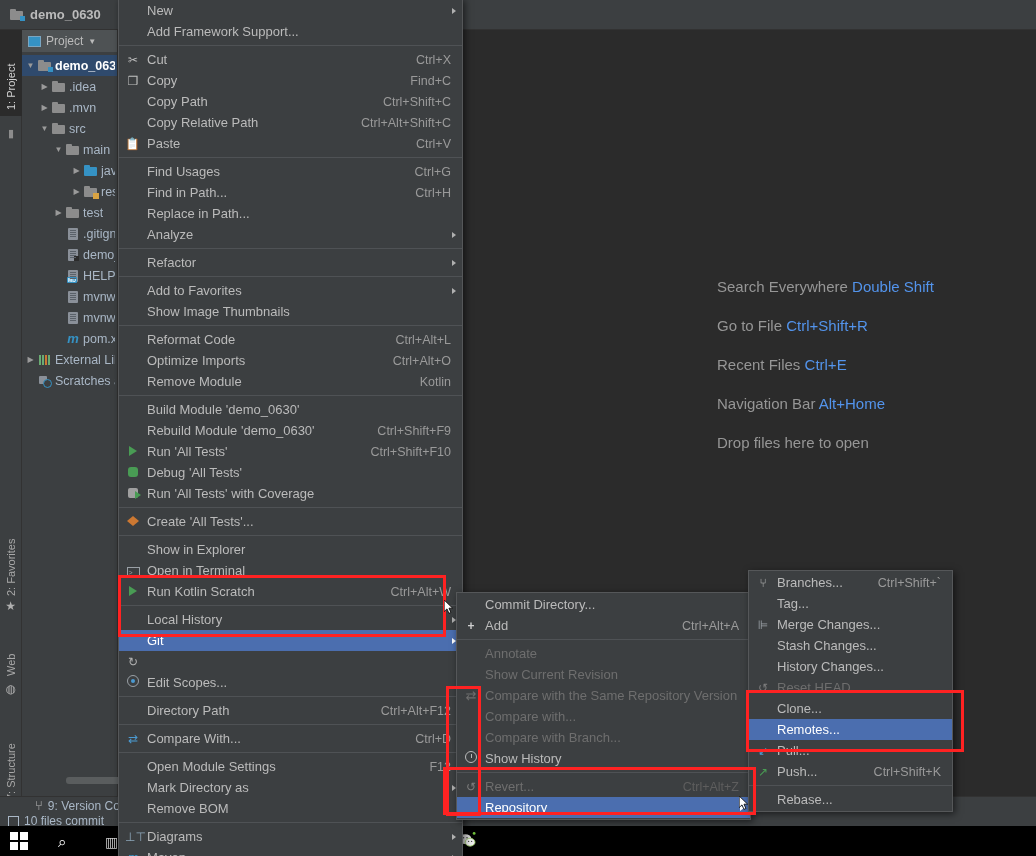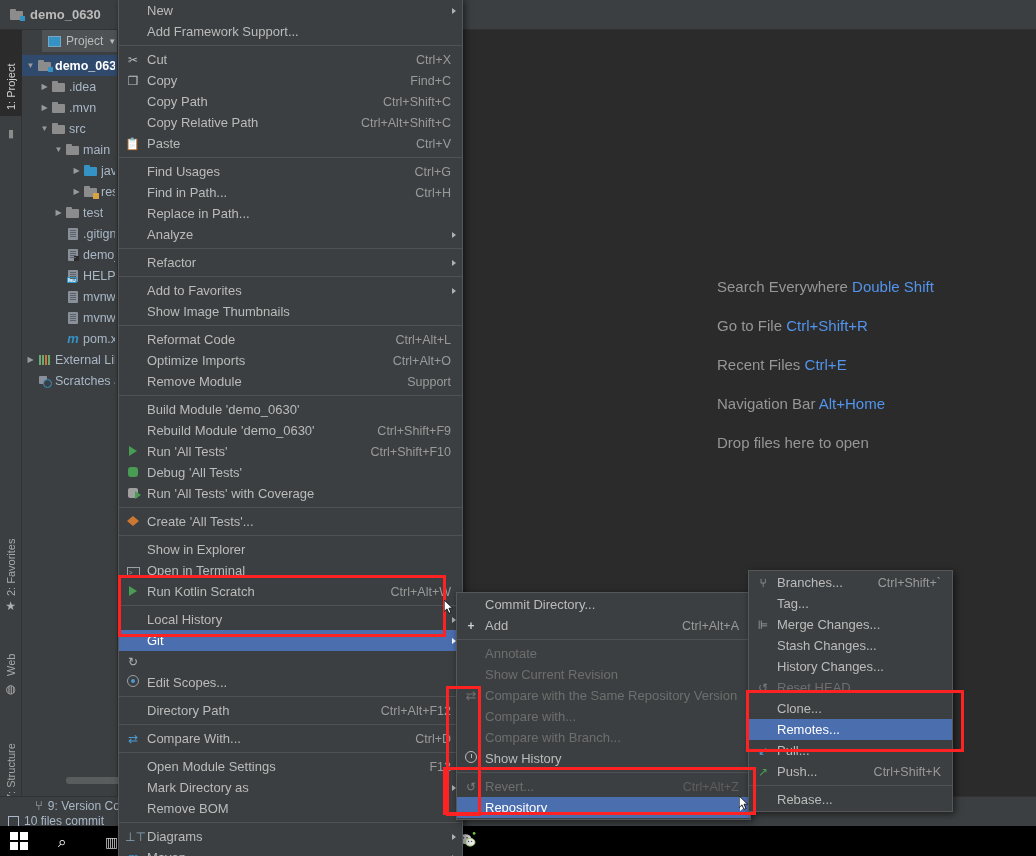--- a/index.html
+++ b/index.html
@@ -36,21 +36,21 @@
   }
   .vtab.sel { background:#2b2b2b; color:#d0d0d0; }
 
   
   #projpanel {
     position:absolute; left:22px; top:30px; width:96px; height:766px;
     background:#3c3f41; border-right:1px solid #323232; overflow:hidden;
   }
   #projhdr {
     height:22px; background:#4e5254; display:flex; align-items:center;
-    padding-left:6px; gap:5px; color:#bbbbbb; font-size:12px;margin-left:20px;
+    padding-left:6px; gap:5px; color:#bbbbbb; font-size:12px;
   }
   #projtree { position:relative; padding-top:3px; }
   .trow {
     height:21px; display:flex; align-items:center; gap:3px;
     white-space:nowrap; font-size:12.5px; color:#a9b7c6;
     padding-right:2px;
   }
   .trow.sel { background:#2f4a6d; }
   .trow.sel .tlabel { color:#ffffff; font-weight:bold; }
   .arrow { width:9px; display:inline-block; text-align:center; color:#9a9a9a; font-size:8px; flex:0 0 9px;}
@@ -448,21 +448,21 @@
   <div class="mi">
     <span class="lbl">Reformat Code</span>
     <span class="sc">Ctrl+Alt+L</span>
   </div>
   <div class="mi">
     <span class="lbl">Optimize Imports</span>
     <span class="sc">Ctrl+Alt+O</span>
   </div>
   <div class="mi">
     <span class="lbl">Remove Module</span>
-    <span class="sc">Support</span>
+    <span class="sc">Kotlin</span>
   </div>
 
   <div class="msep"></div>
 
   <div class="mi">
     <span class="lbl">Build Module 'demo_0630'</span>
   </div>
   <div class="mi">
     <span class="lbl">Rebuild Module 'demo_0630'</span>
     <span class="sc">Ctrl+Shift+F9</span>

